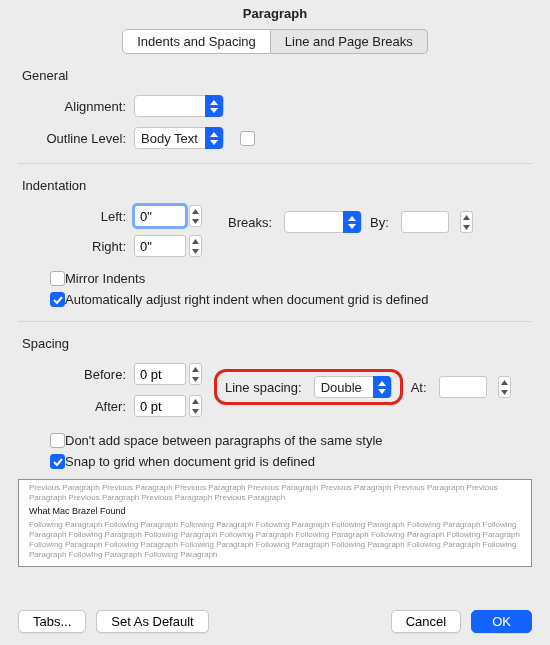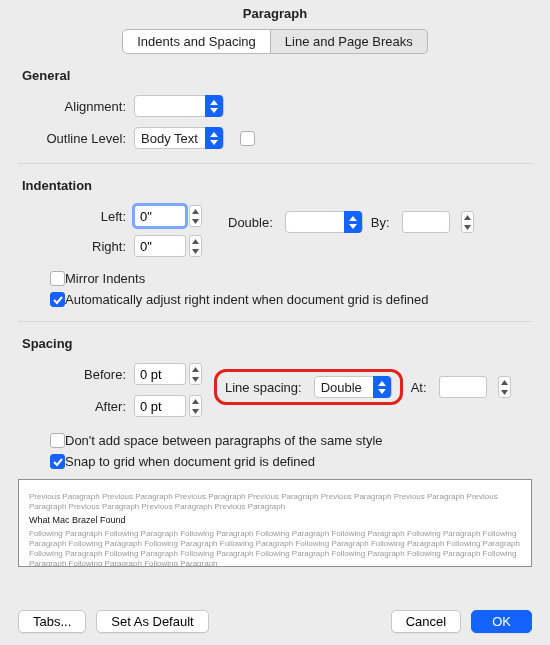--- a/index.html
+++ b/index.html
@@ -19,21 +19,21 @@
     display: flex; justify-content: center; gap: 0; margin-bottom: 14px;
   }
   .tab {
     border: 1px solid #b8b8b8; background: #e5e5e5;
     padding: 4px 14px; font-size: 13px; cursor: default;
   }
   .tab.selected { background: #fff; }
   .tab:first-child { border-radius: 5px 0 0 5px; }
   .tab:last-child { border-radius: 0 5px 5px 0; border-left: none; }
 
-  .section-title { font-weight: 700; margin: 0 0 12px 4px; }
+  .section-title { font-weight: 400; margin: 0 0 12px 4px; }
 
   .row { display: flex; align-items: center; margin-bottom: 10px; }
   .label-col { width: 116px; text-align: right; padding-right: 8px; }
 
   .select {
     display: inline-flex; align-items: center; justify-content: space-between;
     background: #fff; border: 1px solid #c7c7c7; border-radius: 4px;
     height: 22px; padding: 0 0 0 6px; min-width: 84px;
   }
   .select-text { flex: 1; }
@@ -77,21 +77,21 @@
   .spacing-block { display:flex; align-items:flex-start; gap: 12px; }
   .spacing-right { display:flex; align-items:center; gap: 8px; padding-top: 6px; }
 
   .highlight {
     border: 3px solid #e2231a; border-radius: 12px;
     padding: 4px 8px; display:flex; align-items:center; gap:8px;
   }
 
   .preview {
     margin: 10px 0 0 0; background:#fff; border:1px solid #8f8f8f;
-    height: 88px; padding: 12px 10px; overflow:hidden;
+    height: 88px; padding: 3px 10px; overflow:hidden;
     font-size: 8px; color:#9a9a9a; line-height: 1.25;
   }
   .preview .main { color:#111; font-size: 9px; margin: 3px 0; }
 
   .footer {
     position: absolute; bottom: 12px; left: 18px; right: 18px;
     display:flex; align-items:center; gap: 10px;
   }
   .footer .spacer { flex:1; }
   .btn {
@@ -183,21 +183,21 @@
             </div>
           <div>
               <svg width="7" height="5">
                 <polygon points="0,0 7,0 3.5,5" fill="#555"></polygon>
               </svg>
             </div>
         </span>
       </div>
     </div>
     <div class="indent-right">
-      <span class="small-label">Double:</span>
+      <span class="small-label">Breaks:</span>
       <div class="select" style="min-width:78px">
         <span class="select-text"></span>
         <span class="select-arrows">
           <svg width="8" height="6">
               <polygon points="4,0 8,5 0,5" fill="#fff"></polygon>
             </svg>
           <svg width="8" height="6">
               <polygon points="0,1 8,1 4,6" fill="#fff"></polygon>
             </svg>
         </span>

